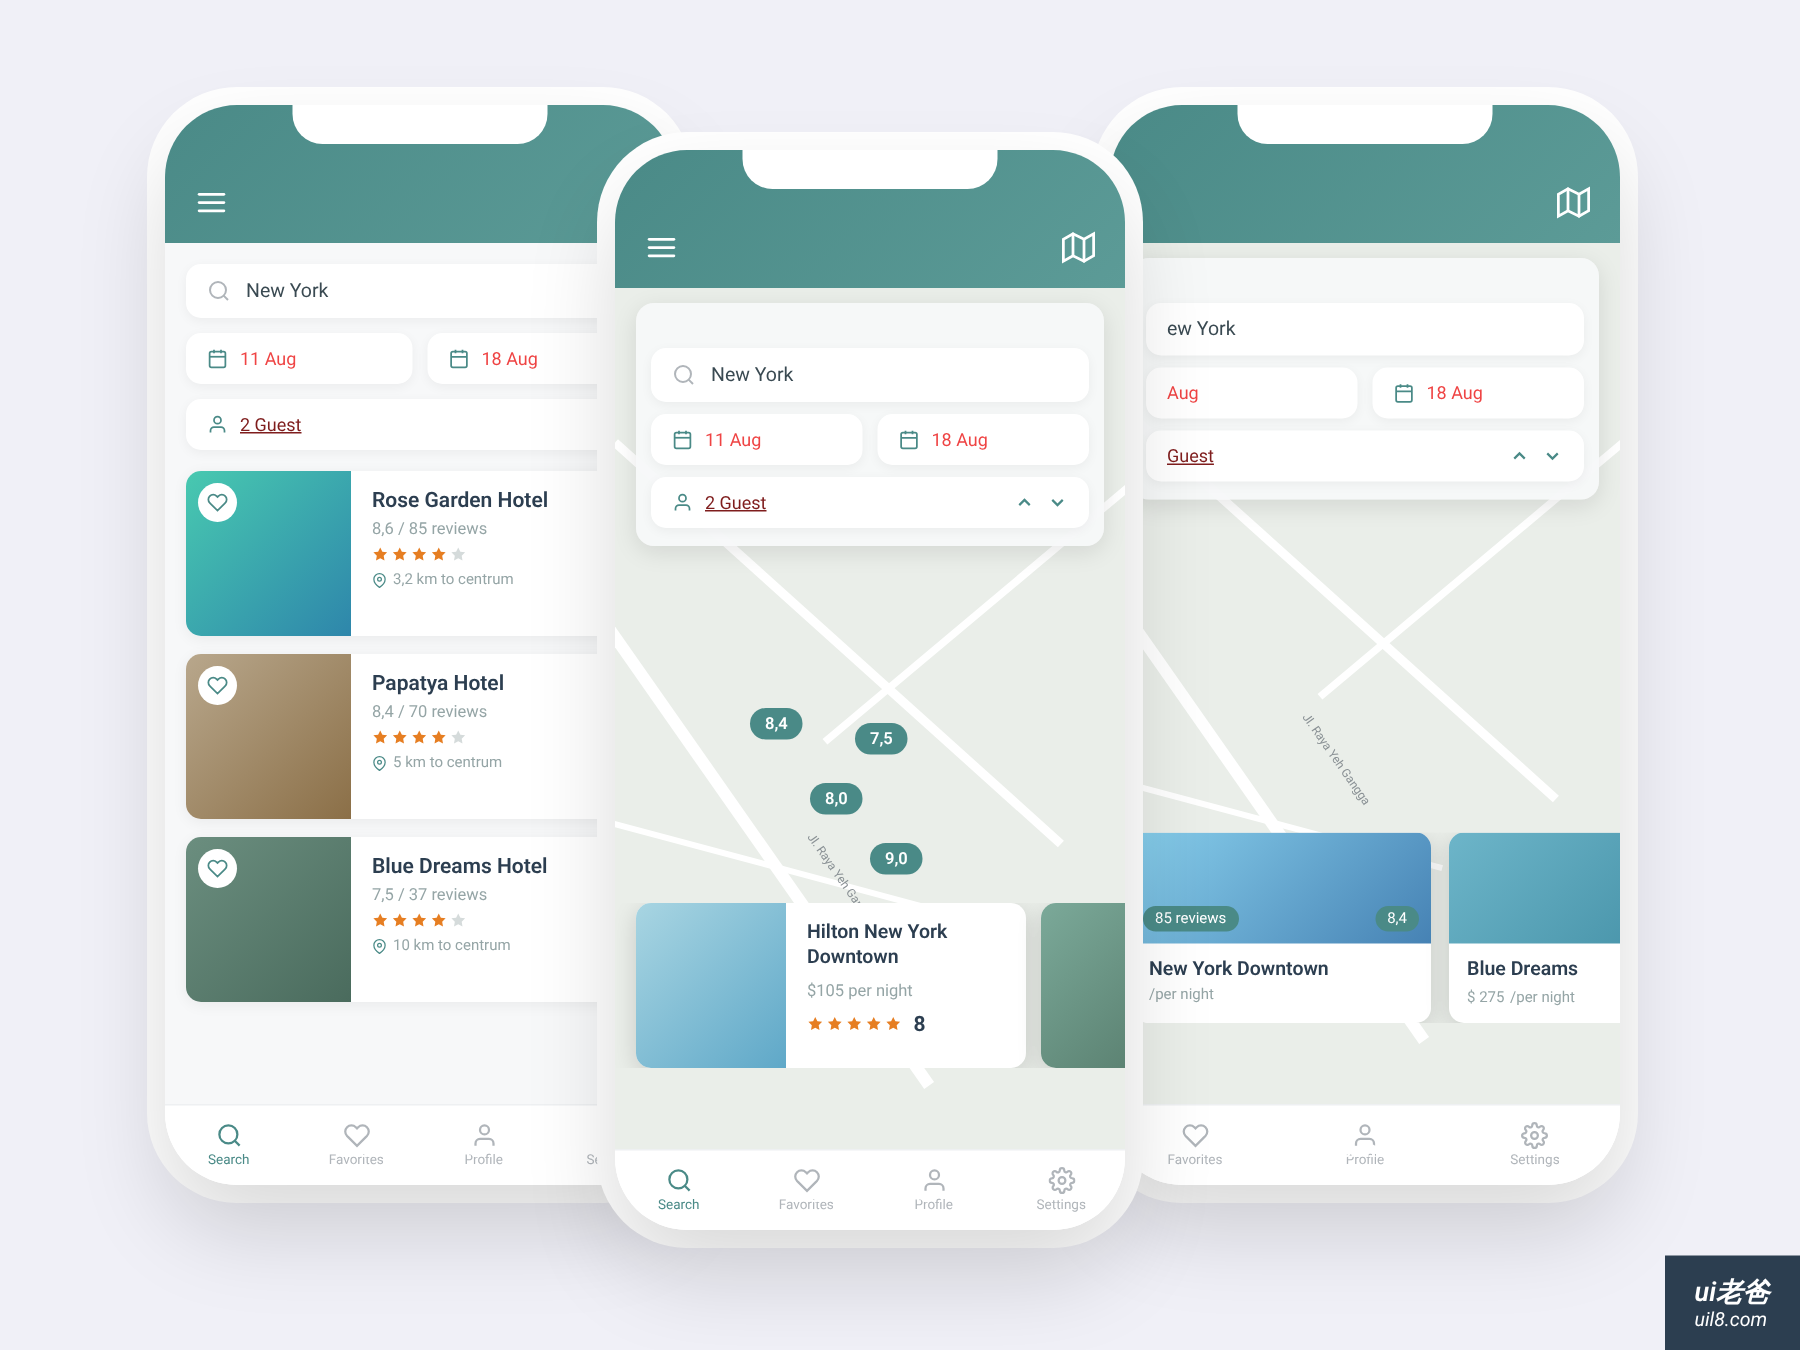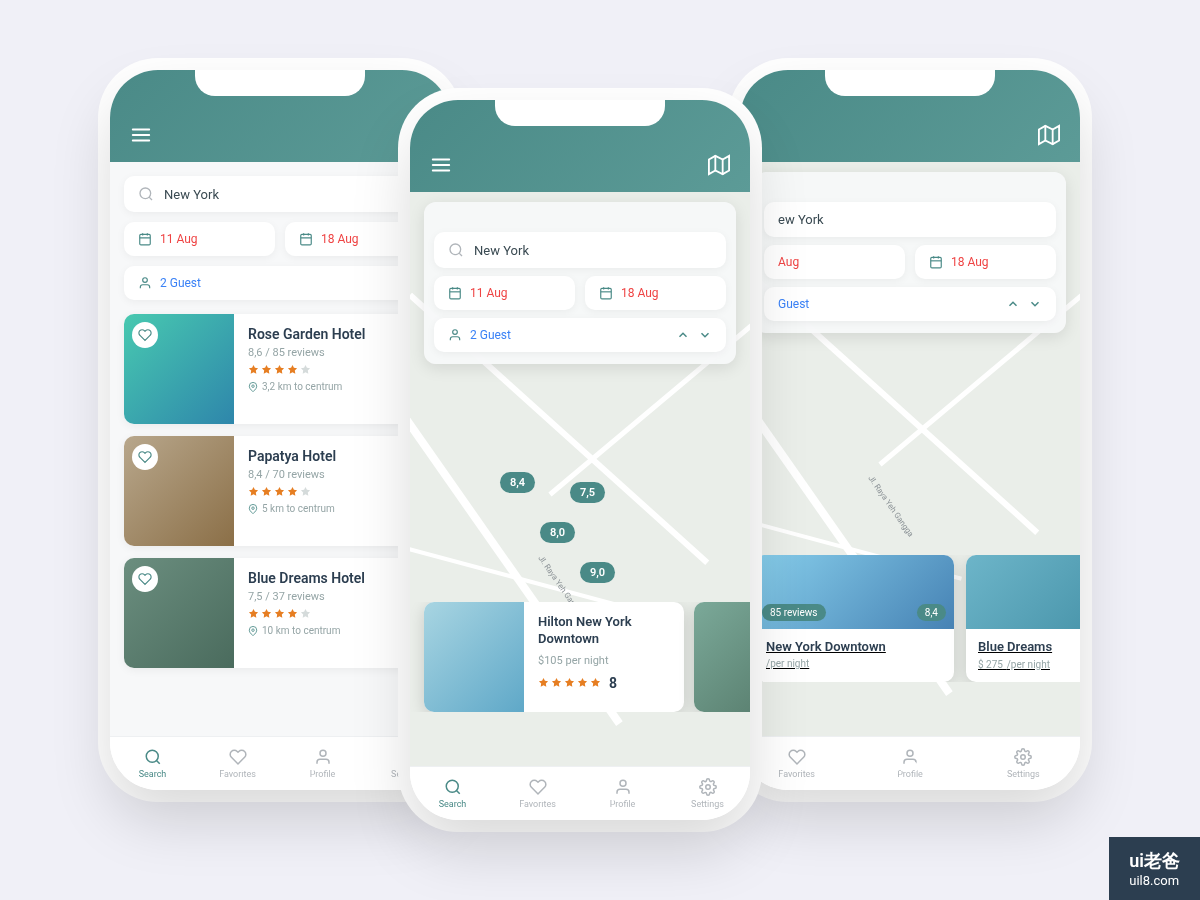--- a/index.html
+++ b/index.html
@@ -13,21 +13,21 @@
 .header { height: 92px; background: linear-gradient(135deg, #4a8a87 0%, #5c9b97 100%); display: flex; align-items: flex-end; justify-content: space-between; padding: 0 20px 16px; color: #fff; }
 .header-title { font-size: 12px; font-weight: 600; position: absolute; left: 50%; transform: translateX(-50%); bottom: 16px; text-align: center; }
 .menu-icon, .map-icon { width: 22px; height: 22px; stroke: #fff; fill: none; stroke-width: 2; stroke-linecap: round; cursor: pointer; }
 .content { flex: 1; overflow: hidden; background: #f7f8f9; display: flex; flex-direction: column; position: relative; }
 .search-box { background: #fff; margin: 14px 14px 0; border-radius: 10px; padding: 10px 14px; display: flex; align-items: center; box-shadow: 0 2px 8px rgba(0,0,0,0.05); }
 .search-icon-sm { width: 16px; height: 16px; stroke: #b0b5ba; fill: none; stroke-width: 2; margin-right: 10px; }
 .search-box input { border: none; outline: none; font-size: 13px; color: #3a4a52; flex: 1; background: transparent; }
 .date-row { display: flex; gap: 10px; margin: 10px 14px 0; }
 .date-chip { flex: 1; background: #fff; border-radius: 10px; padding: 10px 14px; display: flex; align-items: center; box-shadow: 0 2px 8px rgba(0,0,0,0.05); font-size: 12px; color: #ef4444; cursor: pointer; }
 .cal-icon { width: 14px; height: 14px; stroke: #4a8a87; fill: none; stroke-width: 2; margin-right: 8px; }
-.guest-row { background: #fff; border-radius: 10px; margin: 10px 14px 0; padding: 10px 14px; display: flex; align-items: center; box-shadow: 0 2px 8px rgba(0,0,0,0.05); font-size: 12px; color: #3b82f6; }
+.guest-row { background: #fff; border-radius: 10px; margin: 10px 14px 0; padding: 10px 14px; display: flex; align-items: center; box-shadow: 0 2px 8px rgba(0,0,0,0.05); font-size: 12px; color: #7f1d1d; text-decoration: underline; }
 .guest-icon { width: 14px; height: 14px; stroke: #4a8a87; fill: none; stroke-width: 2; margin-right: 8px; }
 .chev { margin-left: auto; display: flex; gap: 8px; }
 .chev svg { width: 14px; height: 14px; stroke: #4a8a87; fill: none; stroke-width: 2.5; cursor: pointer; }
 .list { flex: 1; overflow: hidden; padding: 14px 0 0 14px; }
 .hotel-card { background: #fff; border-radius: 10px; display: flex; margin-bottom: 12px; box-shadow: 0 2px 10px rgba(0,0,0,0.06); overflow: hidden; position: relative; }
 .hotel-img { width: 110px; height: 110px; background: linear-gradient(135deg, #7fb3d5, #5499c7); position: relative; }
 .hotel-img.h1 { background: linear-gradient(135deg, #48c9b0 0%, #2e86ab 100%); }
 .hotel-img.h2 { background: linear-gradient(135deg, #b8a78c 0%, #8b6f47 100%); }
 .hotel-img.h3 { background: linear-gradient(135deg, #6b8e7f 0%, #4a6b5d 100%); }
 .fav-btn { position: absolute; top: 8px; left: 8px; width: 26px; height: 26px; background: #fff; border-radius: 50%; display: flex; align-items: center; justify-content: center; cursor: pointer; }
@@ -61,32 +61,32 @@
 .map-card-name { font-size: 13px; font-weight: 600; color: #2c3e50; line-height: 1.3; }
 .map-card-price { font-size: 11px; color: #95a5a6; margin-top: 6px; }
 .map-card .stars { margin-top: 8px; align-items: center; }
 .rating-num { font-size: 14px; font-weight: 700; color: #2c3e50; margin-left: 6px; }
 .map-card-img2 { width: 60px; background: linear-gradient(135deg, #7ba999, #5a8070); }
 .map-card-wide { position: absolute; bottom: 54px; left: 0; right: 0; display: flex; gap: 12px; padding-left: 14px; overflow: hidden; }
 .wide-card { background: #fff; border-radius: 10px; box-shadow: 0 4px 16px rgba(0,0,0,0.15); overflow: hidden; min-width: 200px; }
 .wide-img { height: 74px; background: linear-gradient(135deg, #87ceeb, #4682b4); position: relative; }
 .wide-badge { position: absolute; bottom: 8px; left: 8px; background: #4a8a87; color: #fff; font-size: 10px; padding: 3px 8px; border-radius: 10px; }
 .wide-badge.r { left: auto; right: 8px; }
-.wide-body { padding: 10px 12px; text-decoration: underline; }
+.wide-body { padding: 10px 12px; }
 .wide-name { font-size: 13px; font-weight: 600; color: #2c3e50; white-space: nowrap; overflow: hidden; text-overflow: ellipsis; }
 .wide-price { font-size: 10px; color: #95a5a6; margin-top: 4px; }
 .wide-price-big { font-size: 15px; font-weight: 600; color: #4a8a87; }
 .wide-price-big span { font-size: 10px; color: #95a5a6; font-weight: 400; }
 .tabbar { height: 54px; background: #fff; border-top: 1px solid #eef0f2; display: flex; }
 .tab { flex: 1; display: flex; flex-direction: column; align-items: center; justify-content: center; gap: 3px; cursor: pointer; }
 .tab svg { width: 18px; height: 18px; stroke: #b0b5ba; fill: none; stroke-width: 2; }
 .tab.active svg { stroke: #4a8a87; }
 .tab-label { font-size: 9px; color: #b0b5ba; }
 .tab.active .tab-label { color: #4a8a87; }
-.watermark { position: absolute; bottom: 0; right: 0; background: #2c3e50; color: #fff; padding: 12px 20px; font-size: 13px; }
+.watermark { position: absolute; bottom: 0; right: 0; background: #2c3e50; color: #fff; padding: 12px 20px; font-size: 13px; font-style: italic; }
 .watermark .cn { font-size: 18px; font-weight: 600; }
 </style>
 </head>
 <body>
 
 <div class="stage">
 
 <div class="phone phone1">
   <div class="notch"></div>
   <div class="header">

